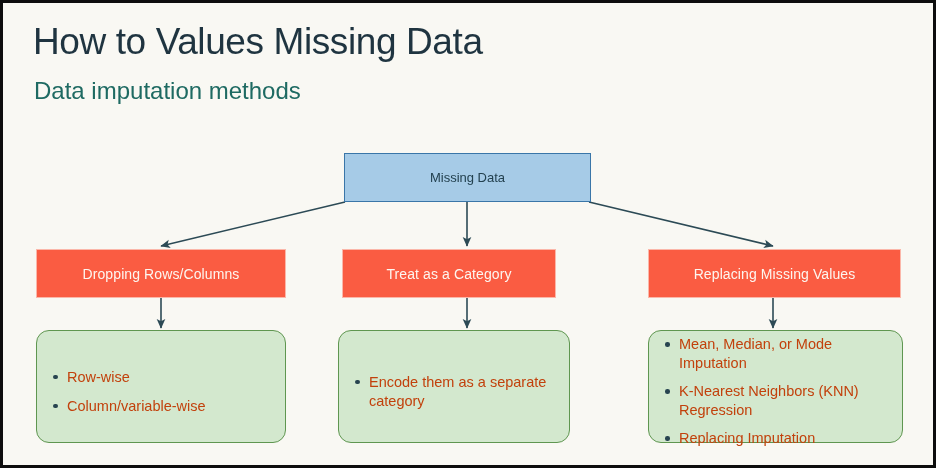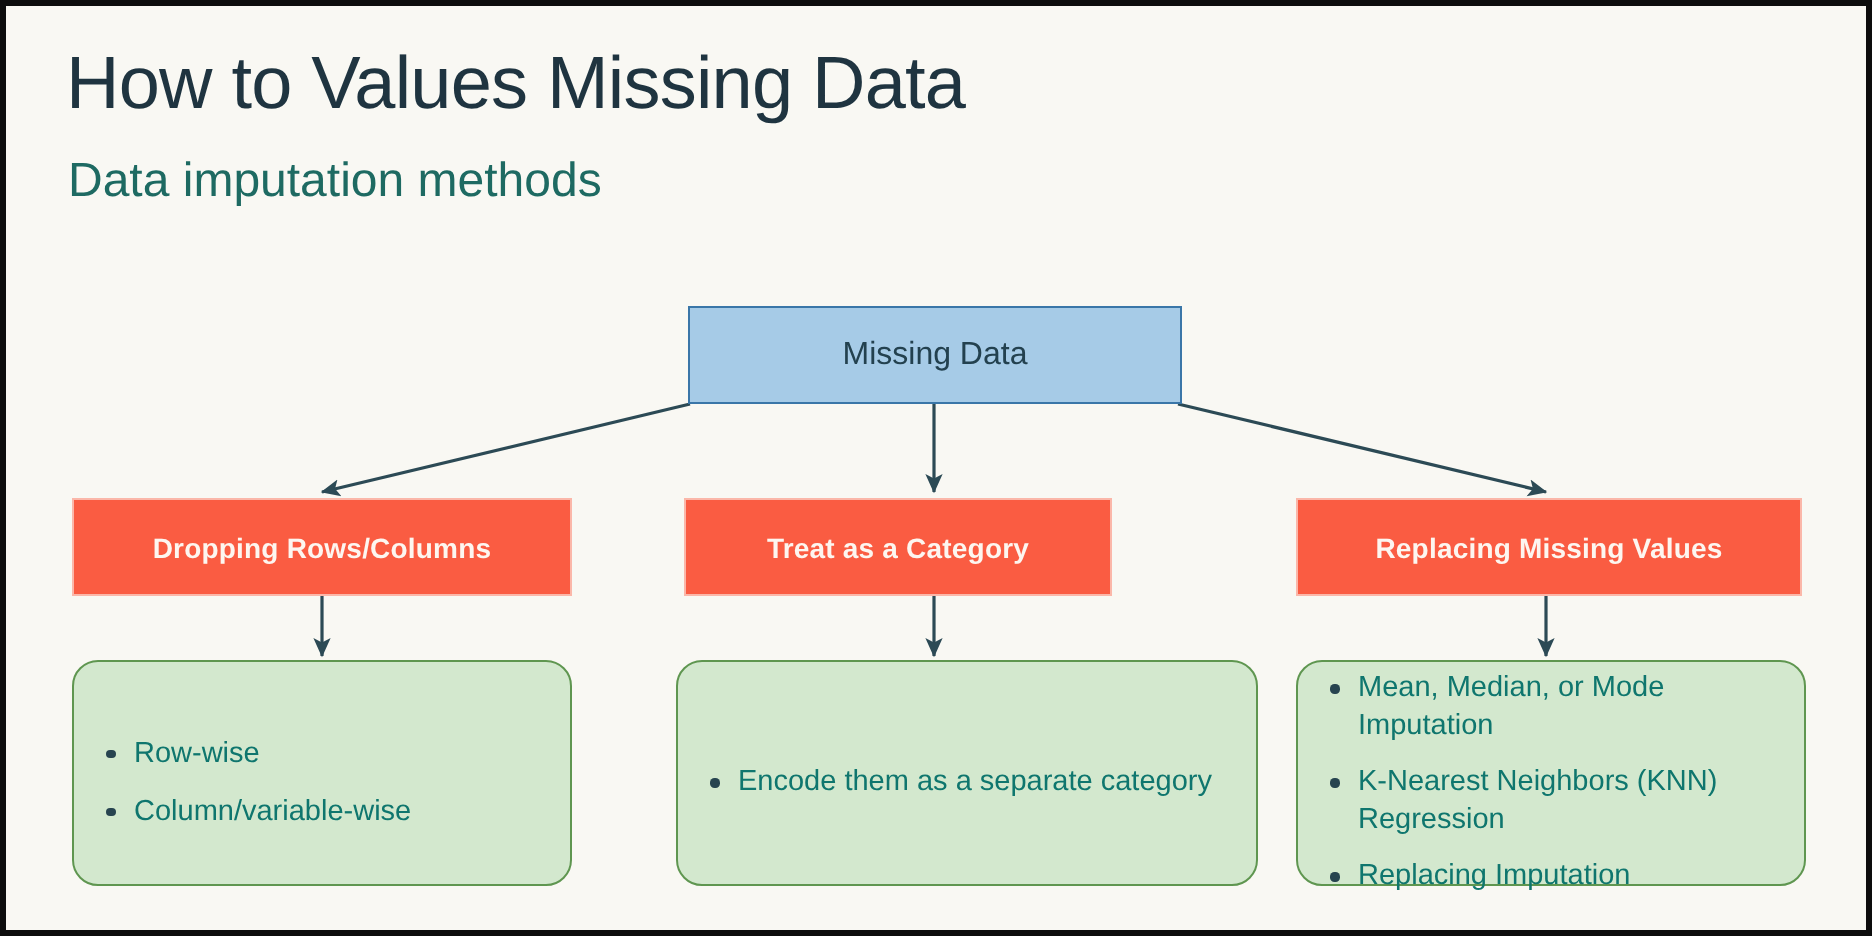--- a/index.html
+++ b/index.html
@@ -52,35 +52,35 @@
   }
 
   .root-node {
     background: #a6cbe7;
     border: 1.5px solid #3a76a8;
     display: flex;
     align-items: center;
     justify-content: center;
   }
   .root-label {
-    font-size: 16px;
+    font-size: 13px;
     color: #23414f;
     font-weight: 400;
   }
 
   .cat-node {
     background: #fa5c42;
     border: 1px solid #fbb7a9;
     display: flex;
     align-items: center;
     justify-content: center;
   }
   .cat-label {
     font-size: 14px;
-    font-weight: bold;
+    font-weight: normal;
     color: #fdf6f0;
     letter-spacing: 0.1px;
     text-align: center;
   }
 
   .detail-node {
     background: #d3e8ce;
     border: 1.6px solid #5f9650;
     border-radius: 13px;
     display: flex;
@@ -89,21 +89,21 @@
   .bullets {
     margin: 0;
     padding: 0 12px 0 30px;
     list-style: none;
     width: 100%;
   }
   .bullets li {
     position: relative;
     font-size: 14.5px;
     line-height: 19px;
-    color: #0f766e;
+    color: #c2410c;
     margin: 10px 0 2px 0;
   }
   .bullets li:last-child { margin-bottom: 0; }
   .bullets li::before {
     content: "";
     position: absolute;
     left: -14px;
     top: 7px;
     width: 4.5px;
     height: 4.5px;
@@ -164,21 +164,21 @@
     <ul class="bullets">
       <li>Row-wise</li>
       <li>Column/variable-wise</li>
     </ul>
   </div>
 
   <div class="node cat-node" style="left:645px; top:246px; width:253px; height:49px;">
     <span class="cat-label">Replacing Missing Values</span>
   </div>
 
-  <div class="node detail-node" style="left:335px; top:327px; width:291px; height:113px;">
+  <div class="node detail-node" style="left:335px; top:327px; width:232px; height:113px;">
     <ul class="bullets">
       <li>Encode them as a separate category</li>
     </ul>
   </div>
 
   <div class="node detail-node" style="left:645px; top:327px; width:255px; height:113px;">
     <ul class="bullets tight">
       <li>Mean, Median, or Mode Imputation</li>
       <li>K-Nearest Neighbors (KNN) Regression</li>
       <li>Replacing Imputation</li>

